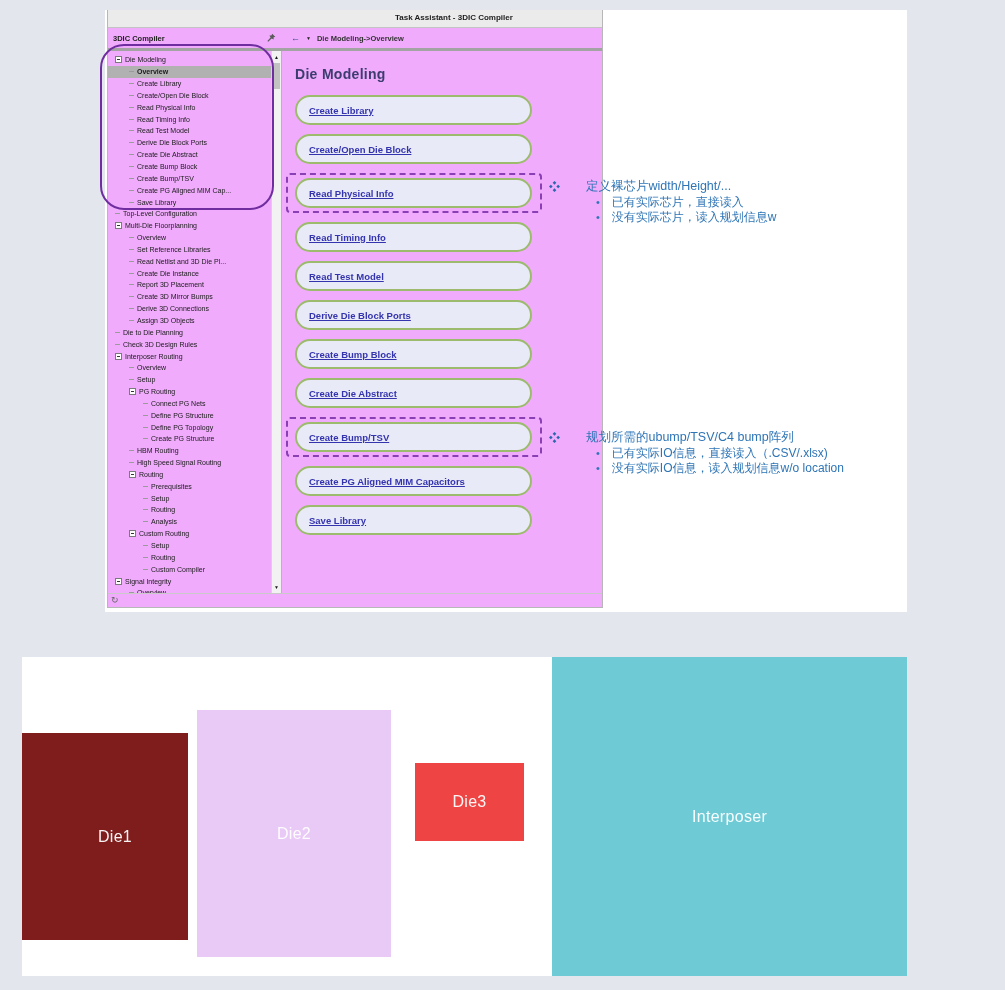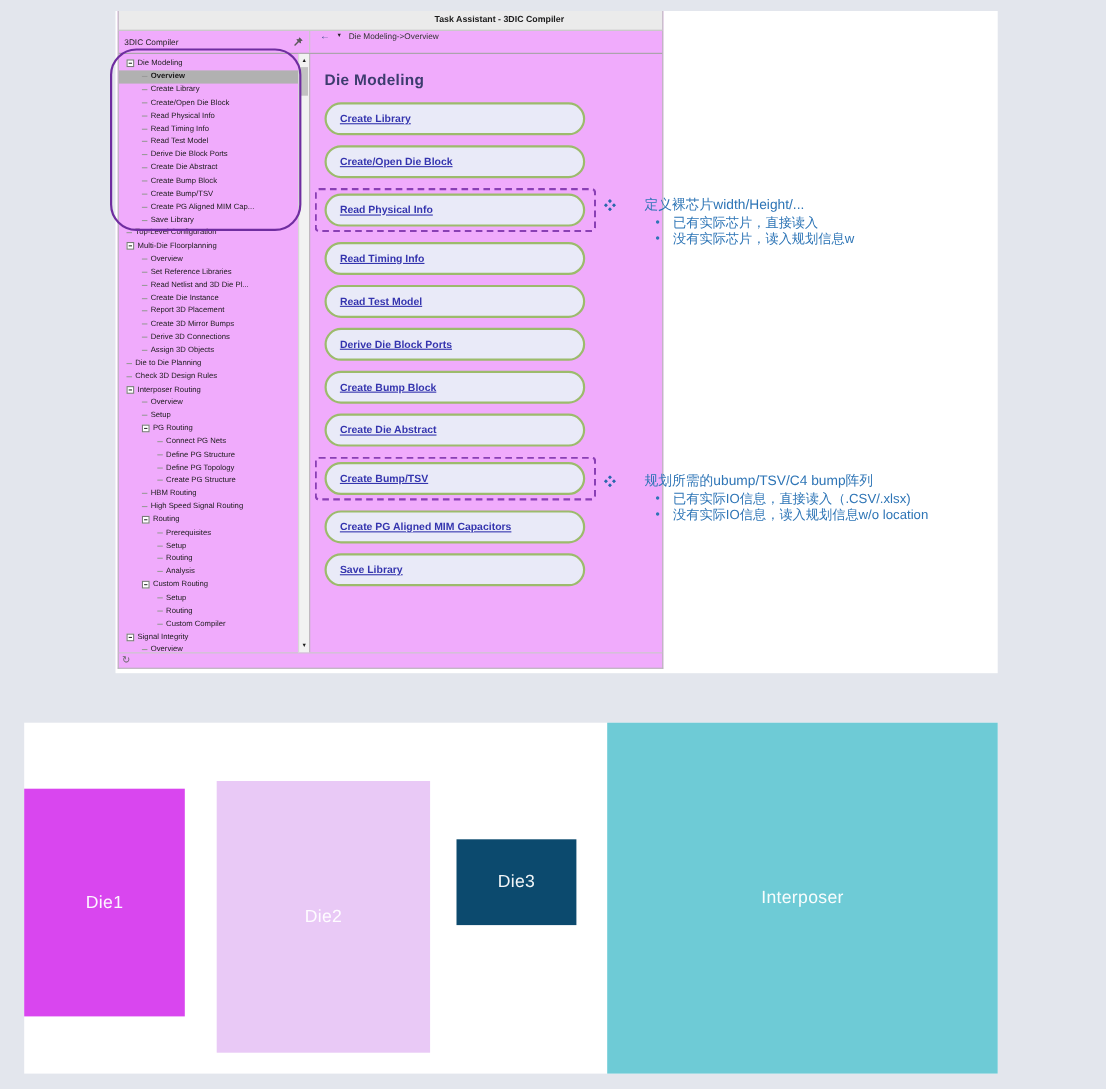--- a/index.html
+++ b/index.html
@@ -9,21 +9,21 @@
     font-family:"Liberation Sans",sans-serif;
     -webkit-font-smoothing:antialiased;
   }
   
   .slide1{position:absolute;left:105px;top:10px;width:802px;height:602px;background:#ffffff;}
   .app-window{position:absolute;left:2px;top:0;width:494px;height:597px;background:#f0abfc;
     border-left:1px solid #b7b7b7;border-right:1px solid #b7b7b7;border-bottom:1px solid #b7b7b7;
     display:flex;flex-direction:column;}
   .title-bar{height:17px;background:#ebebeb;border-bottom:1px solid #c3c3c3;position:relative;flex:none;}
   .title-bar .win-title{position:absolute;left:287px;top:3px;font-size:8px;font-weight:bold;color:#1c1c1c;white-space:nowrap;}
-  .toolbar{height:20px;border-bottom:1px solid #a3a3a3;display:flex;align-items:flex-start;flex:none;}
+  .toolbar{height:20px;border-bottom:3px solid #a3a3a3;display:flex;align-items:center;flex:none;font-weight:bold;}
   .tool-left{width:174px;height:100%;display:flex;align-items:center;justify-content:space-between;
     padding:0 5px;box-sizing:border-box;border-right:1px solid #c9c9c9;}
   .panel-title{font-size:7.5px;color:#222;}
   .crumb{display:flex;align-items:center;gap:6px;padding-left:9px;font-size:7.5px;color:#333;}
   .crumb .back{color:#3d4c8d;font-size:9px;line-height:1;}
   .crumb .dd{font-size:5px;color:#222;}
   .win-body{flex:1;display:flex;min-height:0;}
   .tree-wrap{width:173px;flex:none;border-right:1px solid #b5b5b5;display:flex;}
   .tree{width:163px;padding-top:3px;box-sizing:border-box;overflow:hidden;}
   .tree-row{height:11.85px;display:flex;align-items:center;font-size:7px;color:#1a1a1a;white-space:nowrap;}
@@ -385,25 +385,25 @@
         <div class="annot-item">
           <span class="dot">•</span>
           <span>没有实际IO信息，读入规划信息w/o location</span>
         </div>
       </div>
     </div>
 
 </div>
 
 <div class="slide2" id="diagram">
-    <div class="block" style="left: 0px; top: 60px; width: 146px; height: 207px; background: #d946ef;">
+    <div class="block" style="left: 0px; top: 76px; width: 146px; height: 207px; background: #7f1d1d; padding-left: 20px;">
       <span>Die1</span>
     </div>
     <div class="block" style="left: 175px; top: 53px; width: 194px; height: 247px; background: rgb(233, 201, 246);">
       <span>Die2</span>
     </div>
-    <div class="block" style="left: 393px; top: 106px; width: 109px; height: 78px; background: #0c4a6e;">
+    <div class="block" style="left: 393px; top: 106px; width: 109px; height: 78px; background: #ef4444;">
       <span>Die3</span>
     </div>
     <div class="block" style="left: 530px; top: 0px; width: 355px; height: 319px; background: rgb(110, 203, 214);">
       <span>Interposer</span>
     </div>
   </div>
 
 </body></html>

